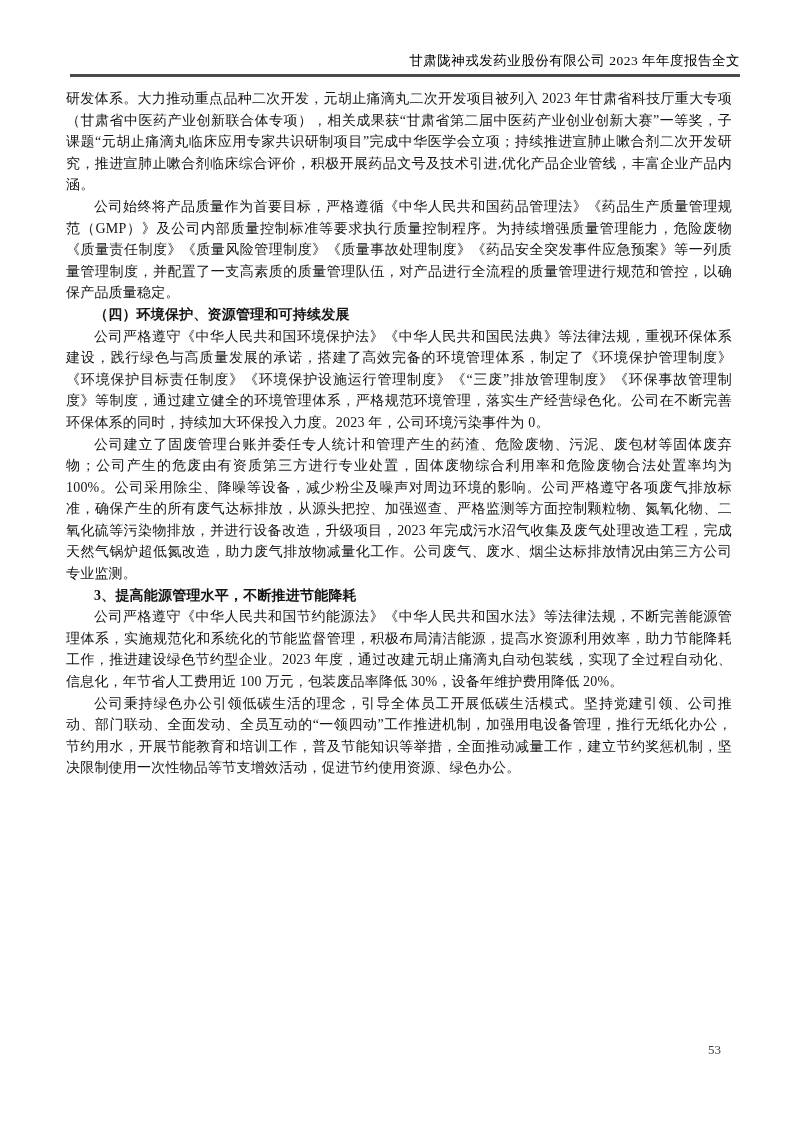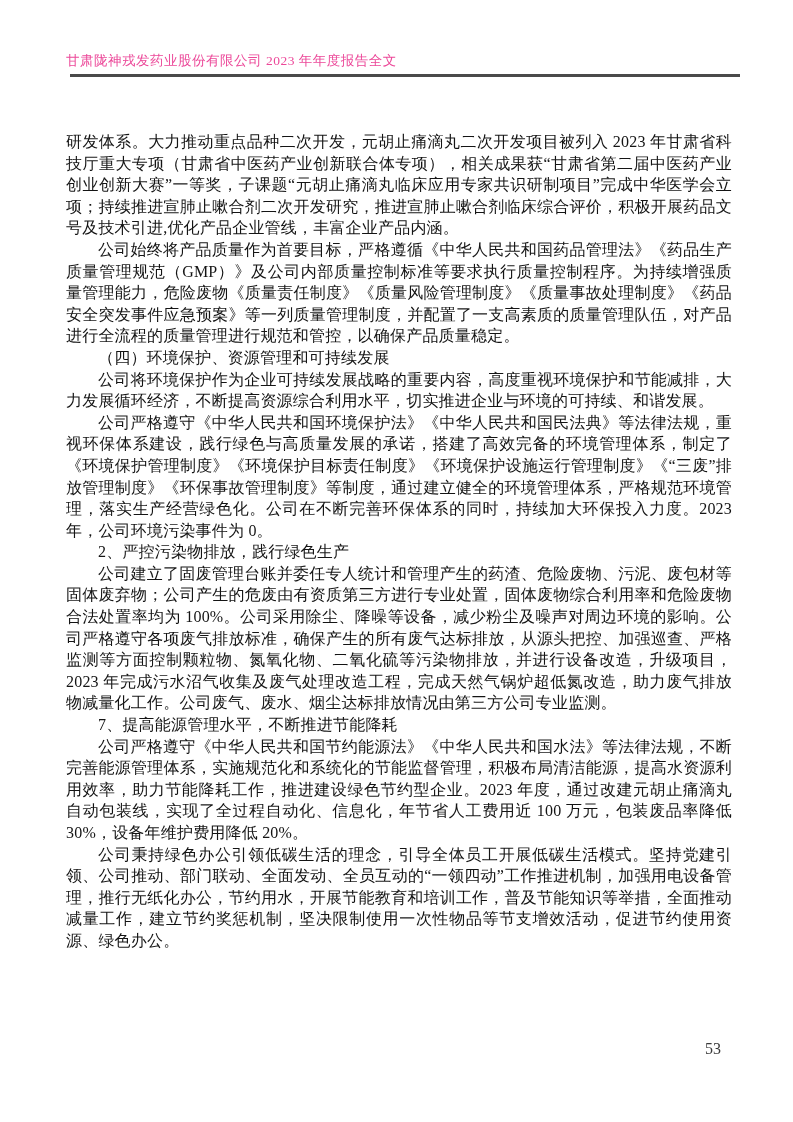--- a/index.html
+++ b/index.html
@@ -12,75 +12,72 @@
     background: #ffffff;
     font-family: "Liberation Serif", "DejaVu Serif", serif;
     color: #141414;
     overflow: hidden;
   }
   .header-line {
     position: absolute;
     top: 52px;
     left: 66px;
     right: 53px;
-    text-align: left;
+    text-align: right;
     font-size: 13.5px;
-    color: #ec4899;
+    color: #000000;
     letter-spacing: 0.5px;
     white-space: nowrap;
   }
   .header-rule {
     position: absolute;
     top: 74px;
     left: 70px;
     right: 53px;
     height: 2.5px;
     background: #4a4a4a;
   }
   .content {
     position: absolute;
     top: 88px;
     left: 66px;
     width: 666px;
-    font-size: 16px;
+    font-size: 14px;
     line-height: 21.6px;
     text-align: justify;
     text-justify: inter-ideograph;
     letter-spacing: 0.2px;
-    margin-top: 43px;
   }
   .para { text-indent: 2em; }
   .para.no-indent { text-indent: 0; }
-  .heading { font-weight: normal; text-indent: 2em; }
+  .heading { font-weight: bold; text-indent: 2em; }
   .page-number {
     position: absolute;
     right: 72px;
     bottom: 64px;
-    font-size: 16px;
+    font-size: 13px;
     color: #3a3a3a;
     margin-left: 28px;
   }
 </style>
 </head>
 <body>
 
 <div class="page">
 
   <div class="header-line">甘肃陇神戎发药业股份有限公司 2023 年年度报告全文</div>
 
   <div class="header-rule"></div>
 
   <div class="content">
     <div class="para no-indent">研发体系。大力推动重点品种二次开发，元胡止痛滴丸二次开发项目被列入 2023 年甘肃省科技厅重大专项（甘肃省中医药产业创新联合体专项），相关成果获“甘肃省第二届中医药产业创业创新大赛”一等奖，子课题“元胡止痛滴丸临床应用专家共识研制项目”完成中华医学会立项；持续推进宣肺止嗽合剂二次开发研究，推进宣肺止嗽合剂临床综合评价，积极开展药品文号及技术引进,优化产品企业管线，丰富企业产品内涵。</div>
     <div class="para">公司始终将产品质量作为首要目标，严格遵循《中华人民共和国药品管理法》《药品生产质量管理规范（GMP）》及公司内部质量控制标准等要求执行质量控制程序。为持续增强质量管理能力，危险废物《质量责任制度》《质量风险管理制度》《质量事故处理制度》《药品安全突发事件应急预案》等一列质量管理制度，并配置了一支高素质的质量管理队伍，对产品进行全流程的质量管理进行规范和管控，以确保产品质量稳定。</div>
     <div class="heading">（四）环境保护、资源管理和可持续发展</div>
-    <div class="para">公司将环境保护作为企业可持续发展战略的重要内容，高度重视环境保护和节能减排，大力发展循环经济，不断提高资源综合利用水平，切实推进企业与环境的可持续、和谐发展。</div>
     <div class="para">公司严格遵守《中华人民共和国环境保护法》《中华人民共和国民法典》等法律法规，重视环保体系建设，践行绿色与高质量发展的承诺，搭建了高效完备的环境管理体系，制定了《环境保护管理制度》《环境保护目标责任制度》《环境保护设施运行管理制度》《“三废”排放管理制度》《环保事故管理制度》等制度，通过建立健全的环境管理体系，严格规范环境管理，落实生产经营绿色化。公司在不断完善环保体系的同时，持续加大环保投入力度。2023 年，公司环境污染事件为 0。</div>
-    <div class="heading">2、严控污染物排放，践行绿色生产</div>
     <div class="para">公司建立了固废管理台账并委任专人统计和管理产生的药渣、危险废物、污泥、废包材等固体废弃物；公司产生的危废由有资质第三方进行专业处置，固体废物综合利用率和危险废物合法处置率均为 100%。公司采用除尘、降噪等设备，减少粉尘及噪声对周边环境的影响。公司严格遵守各项废气排放标准，确保产生的所有废气达标排放，从源头把控、加强巡查、严格监测等方面控制颗粒物、氮氧化物、二氧化硫等污染物排放，并进行设备改造，升级项目，2023 年完成污水沼气收集及废气处理改造工程，完成天然气锅炉超低氮改造，助力废气排放物减量化工作。公司废气、废水、烟尘达标排放情况由第三方公司专业监测。</div>
-    <div class="heading">7、提高能源管理水平，不断推进节能降耗</div>
+    <div class="heading">3、提高能源管理水平，不断推进节能降耗</div>
     <div class="para">公司严格遵守《中华人民共和国节约能源法》《中华人民共和国水法》等法律法规，不断完善能源管理体系，实施规范化和系统化的节能监督管理，积极布局清洁能源，提高水资源利用效率，助力节能降耗工作，推进建设绿色节约型企业。2023 年度，通过改建元胡止痛滴丸自动包装线，实现了全过程自动化、信息化，年节省人工费用近 100 万元，包装废品率降低 30%，设备年维护费用降低 20%。</div>
     <div class="para">公司秉持绿色办公引领低碳生活的理念，引导全体员工开展低碳生活模式。坚持党建引领、公司推动、部门联动、全面发动、全员互动的“一领四动”工作推进机制，加强用电设备管理，推行无纸化办公，节约用水，开展节能教育和培训工作，普及节能知识等举措，全面推动减量工作，建立节约奖惩机制，坚决限制使用一次性物品等节支增效活动，促进节约使用资源、绿色办公。</div>
   </div>
 
   <div class="page-number">53</div>
 
 </div>
 
 </body></html>

